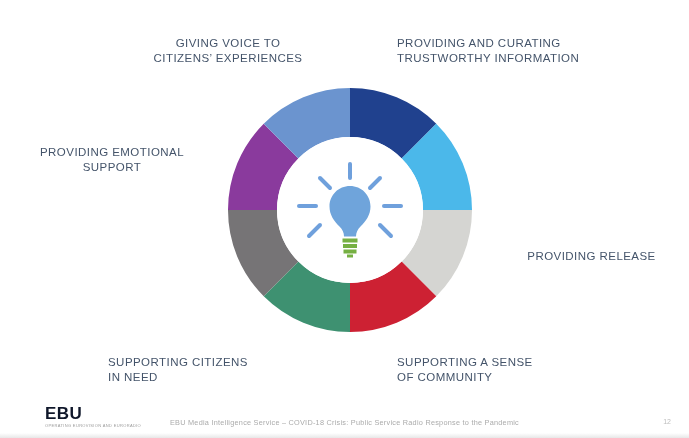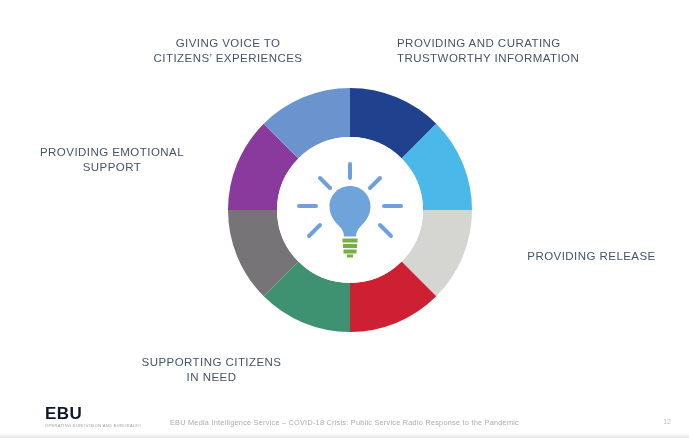--- a/index.html
+++ b/index.html
@@ -11,21 +11,21 @@
     position:absolute;color:#44546A;font-weight:normal;font-size:11.5px;
     line-height:15px;letter-spacing:.45px;text-transform:uppercase;
   }
   .wheel-label .ln{display:block}
   .pos-tl{left:130px;top:36px;width:196px;text-align:center}
   .pos-tr{left:397px;top:36px;width:215px;text-align:left}
   .pos-ml{left:22px;top:145px;width:180px;text-align:center}
   .pos-mr{left:499px;top:145px;width:185px;text-align:left}
   .pos-ll{left:22px;top:249px;width:180px;text-align:right}
   .pos-lr{left:499px;top:249px;width:185px;text-align:center}
-  .pos-bl{left:120px;top:355px;width:183px;text-align:center}
+  .pos-bl{left:108px;top:355px;width:183px;text-align:left}
   .pos-br{left:397px;top:355px;width:200px;text-align:left}
   .donut{position:absolute;left:225px;top:85px;width:250px;height:250px}
   .footer-logo{position:absolute;left:45px;top:405px;line-height:1}
   .ebu-word{font-size:17px;font-weight:bold;color:#0f172a;letter-spacing:.5px;display:block}
   .ebu-tag{font-size:4px;color:#9b9b9b;letter-spacing:.35px;margin-top:1.5px;white-space:nowrap;display:block}
   .footer-caption{
     position:absolute;left:0;right:0;top:418px;text-align:center;
     font-size:7.3px;color:#ABABAB;letter-spacing:.25px;
   }
   .footer-page{position:absolute;right:18px;top:418px;font-size:7px;color:#BDBDBD}
@@ -56,20 +56,24 @@
 
   <div class="wheel-label pos-lr">
     <span class="ln">PROVIDING RELEASE</span>
   </div>
 
   <div class="wheel-label pos-bl">
     <span class="ln">SUPPORTING CITIZENS</span>
     <span class="ln">IN NEED</span>
   </div>
 
+  <div class="wheel-label pos-br">
+    <span class="ln">SUPPORTING A SENSE</span>
+    <span class="ln">OF COMMUNITY</span>
+  </div>
 
   <svg class="donut" id="donut-svg" viewBox="0 0 250 250">
     <g id="segments-group">
         <path d="M125.00 3.00 A122 122 0 0 1 211.27 38.73 L176.62 73.38 A73 73 0 0 0 125.00 52.00 Z" fill="#20418E"></path>
         <path d="M211.27 38.73 A122 122 0 0 1 247.00 125.00 L198.00 125.00 A73 73 0 0 0 176.62 73.38 Z" fill="#4BB8EA"></path>
         <path d="M247.00 125.00 A122 122 0 0 1 211.27 211.27 L176.62 176.62 A73 73 0 0 0 198.00 125.00 Z" fill="#D5D5D2"></path>
         <path d="M211.27 211.27 A122 122 0 0 1 125.00 247.00 L125.00 198.00 A73 73 0 0 0 176.62 176.62 Z" fill="#CD2133"></path>
         <path d="M125.00 247.00 A122 122 0 0 1 38.73 211.27 L73.38 176.62 A73 73 0 0 0 125.00 198.00 Z" fill="#3E9171"></path>
         <path d="M38.73 211.27 A122 122 0 0 1 3.00 125.00 L52.00 125.00 A73 73 0 0 0 73.38 176.62 Z" fill="#767476"></path>
         <path d="M3.00 125.00 A122 122 0 0 1 38.73 38.73 L73.38 73.38 A73 73 0 0 0 52.00 125.00 Z" fill="#8A3A9D"></path>

